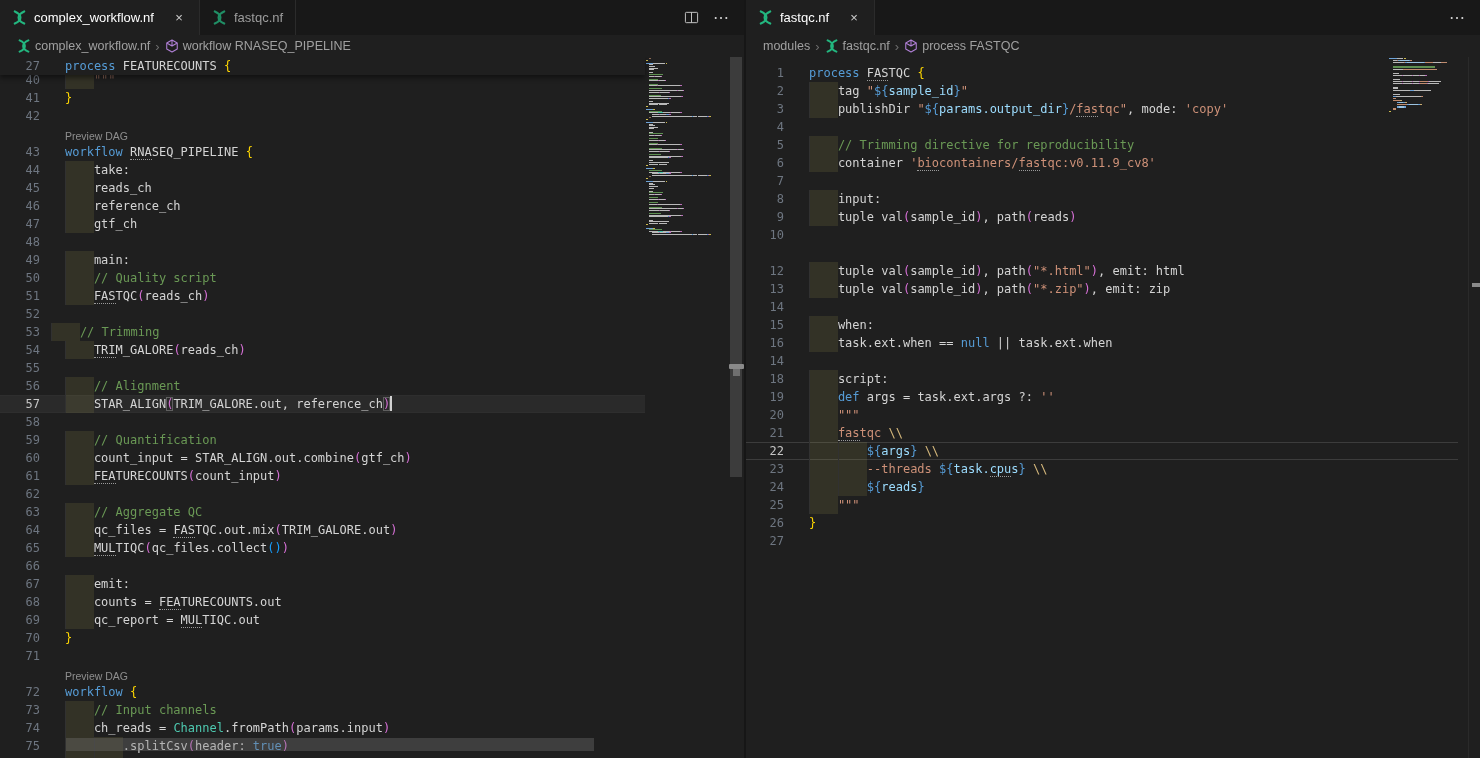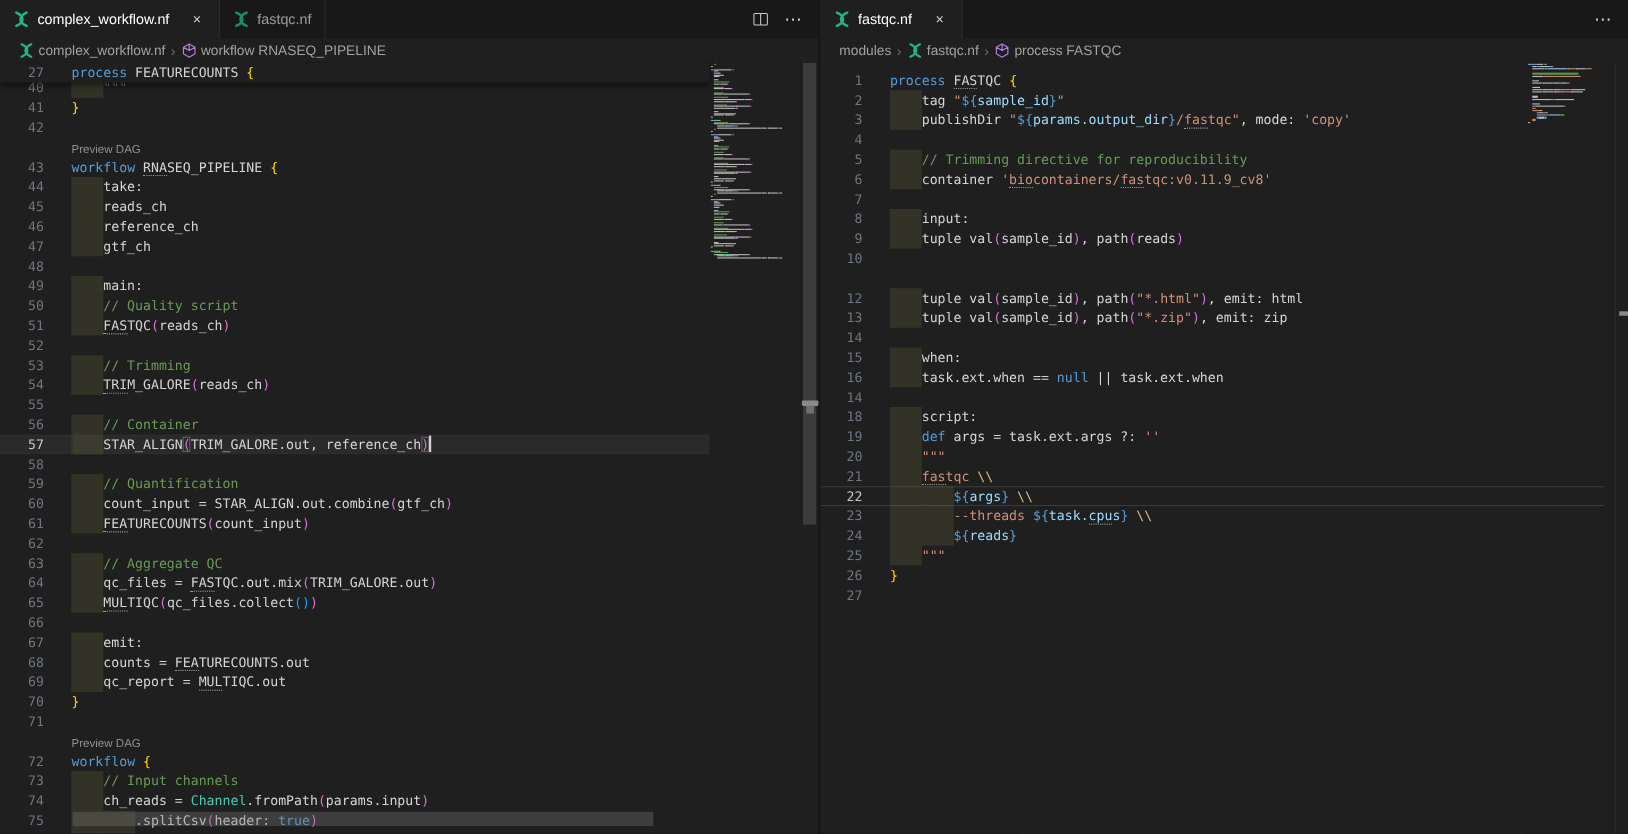--- a/index.html
+++ b/index.html
@@ -119,24 +119,24 @@
           <div class="row" style="top:86px;left:0;width:645px"><span class="ln" style="width:40px">43</span><span class="code" style="left:65px"><span style="position:relative;padding-left:0.0px"><span class="k">workflow </span><span class="v"><b class="u3" style="font-weight:inherit">RNA</b>SEQ_PIPELINE</span><span class="v"> </span><span class="b1">{</span></span></span></div>
           <div class="row" style="top:104px;left:0;width:645px"><span class="ln" style="width:40px">44</span><span class="code" style="left:65px"><span class="band" style="left:0;width:28.9px"></span><span class="gd" style="left:0.0px"></span><span style="position:relative;padding-left:28.9px"><span class="v">take:</span></span></span></div>
           <div class="row" style="top:122px;left:0;width:645px"><span class="ln" style="width:40px">45</span><span class="code" style="left:65px"><span class="band" style="left:0;width:28.9px"></span><span class="gd" style="left:0.0px"></span><span style="position:relative;padding-left:28.9px"><span class="v">reads_ch</span></span></span></div>
           <div class="row" style="top:140px;left:0;width:645px"><span class="ln" style="width:40px">46</span><span class="code" style="left:65px"><span class="band" style="left:0;width:28.9px"></span><span class="gd" style="left:0.0px"></span><span style="position:relative;padding-left:28.9px"><span class="v">reference_ch</span></span></span></div>
           <div class="row" style="top:158px;left:0;width:645px"><span class="ln" style="width:40px">47</span><span class="code" style="left:65px"><span class="band" style="left:0;width:28.9px"></span><span class="gd" style="left:0.0px"></span><span style="position:relative;padding-left:28.9px"><span class="v">gtf_ch</span></span></span></div>
           <div class="row" style="top:176px;left:0;width:645px"><span class="ln" style="width:40px">48</span><span class="code" style="left:65px"><span class="gd" style="left:0.0px"></span><span style="position:relative;padding-left:0.0px"></span></span></div>
           <div class="row" style="top:194px;left:0;width:645px"><span class="ln" style="width:40px">49</span><span class="code" style="left:65px"><span class="band" style="left:0;width:28.9px"></span><span class="gd" style="left:0.0px"></span><span style="position:relative;padding-left:28.9px"><span class="v">main:</span></span></span></div>
           <div class="row" style="top:212px;left:0;width:645px"><span class="ln" style="width:40px">50</span><span class="code" style="left:65px"><span class="band" style="left:0;width:28.9px"></span><span class="gd" style="left:0.0px"></span><span style="position:relative;padding-left:28.9px"><span class="c">// Quality script</span></span></span></div>
           <div class="row" style="top:230px;left:0;width:645px"><span class="ln" style="width:40px">51</span><span class="code" style="left:65px"><span class="band" style="left:0;width:28.9px"></span><span class="gd" style="left:0.0px"></span><span style="position:relative;padding-left:28.9px"><span class="v"><b class="u3" style="font-weight:inherit">FAS</b>TQC</span><span class="b2">(</span><span class="v">reads_ch</span><span class="b2">)</span></span></span></div>
           <div class="row" style="top:248px;left:0;width:645px"><span class="ln" style="width:40px">52</span><span class="code" style="left:65px"><span class="gd" style="left:0.0px"></span><span style="position:relative;padding-left:0.0px"></span></span></div>
-          <div class="row" style="top:266px;left:0;width:645px"><span class="ln" style="width:40px">53</span><span class="code" style="left:65px"><span class="band" style="left:0;width:28.9px"></span><span class="gd" style="left:0.0px"></span><span style="position:relative;padding-left:28.9px"><span class="c">// Trimming</span></span></span></div>
+          <div class="row" style="top:266px;left:0;width:645px"><span class="ln" style="width:40px">53</span><span class="code" style="left:51px"><span class="band" style="left:0;width:28.9px"></span><span class="gd" style="left:0.0px"></span><span style="position:relative;padding-left:28.9px"><span class="c">// Trimming</span></span></span></div>
           <div class="row" style="top:284px;left:0;width:645px"><span class="ln" style="width:40px">54</span><span class="code" style="left:65px"><span class="band" style="left:0;width:28.9px"></span><span class="gd" style="left:0.0px"></span><span style="position:relative;padding-left:28.9px"><span class="v"><b class="u3" style="font-weight:inherit">TRI</b>M_GALORE</span><span class="b2">(</span><span class="v">reads_ch</span><span class="b2">)</span></span></span></div>
           <div class="row" style="top:302px;left:0;width:645px"><span class="ln" style="width:40px">55</span><span class="code" style="left:65px"><span class="gd" style="left:0.0px"></span><span style="position:relative;padding-left:0.0px"></span></span></div>
-          <div class="row" style="top:320px;left:0;width:645px"><span class="ln" style="width:40px">56</span><span class="code" style="left:65px"><span class="band" style="left:0;width:28.9px"></span><span class="gd" style="left:0.0px"></span><span style="position:relative;padding-left:28.9px"><span class="c">// Container</span></span></span></div>
+          <div class="row" style="top:320px;left:0;width:645px"><span class="ln" style="width:40px">56</span><span class="code" style="left:65px"><span class="band" style="left:0;width:28.9px"></span><span class="gd" style="left:0.0px"></span><span style="position:relative;padding-left:28.9px"><span class="c">// Alignment</span></span></span></div>
           <div class="row curln cur-fill" style="top:338px;left:0;width:645px"><span class="ln" style="width:40px">57</span><span class="code" style="left:65px"><span class="band" style="left:0;width:28.9px"></span><span class="gd" style="left:0.0px"></span><span style="position:relative;padding-left:28.9px"><span class="v">STAR_ALIGN</span><span class="b2 bm">(</span><span class="v">TRIM_GALORE.out, reference_ch</span><span class="b2 bm">)</span><span class="cr"></span></span></span></div>
           <div class="row" style="top:356px;left:0;width:645px"><span class="ln" style="width:40px">58</span><span class="code" style="left:65px"><span class="gd" style="left:0.0px"></span><span style="position:relative;padding-left:0.0px"></span></span></div>
           <div class="row" style="top:374px;left:0;width:645px"><span class="ln" style="width:40px">59</span><span class="code" style="left:65px"><span class="band" style="left:0;width:28.9px"></span><span class="gd" style="left:0.0px"></span><span style="position:relative;padding-left:28.9px"><span class="c">// Quantification</span></span></span></div>
           <div class="row" style="top:392px;left:0;width:645px"><span class="ln" style="width:40px">60</span><span class="code" style="left:65px"><span class="band" style="left:0;width:28.9px"></span><span class="gd" style="left:0.0px"></span><span style="position:relative;padding-left:28.9px"><span class="v">count_input = STAR_ALIGN.out.combine</span><span class="b2">(</span><span class="v">gtf_ch</span><span class="b2">)</span></span></span></div>
           <div class="row" style="top:410px;left:0;width:645px"><span class="ln" style="width:40px">61</span><span class="code" style="left:65px"><span class="band" style="left:0;width:28.9px"></span><span class="gd" style="left:0.0px"></span><span style="position:relative;padding-left:28.9px"><span class="v"><b class="u3" style="font-weight:inherit">FEA</b>TURECOUNTS</span><span class="b2">(</span><span class="v">count_input</span><span class="b2">)</span></span></span></div>
           <div class="row" style="top:428px;left:0;width:645px"><span class="ln" style="width:40px">62</span><span class="code" style="left:65px"><span class="gd" style="left:0.0px"></span><span style="position:relative;padding-left:0.0px"></span></span></div>
           <div class="row" style="top:446px;left:0;width:645px"><span class="ln" style="width:40px">63</span><span class="code" style="left:65px"><span class="band" style="left:0;width:28.9px"></span><span class="gd" style="left:0.0px"></span><span style="position:relative;padding-left:28.9px"><span class="c">// Aggregate QC</span></span></span></div>
           <div class="row" style="top:464px;left:0;width:645px"><span class="ln" style="width:40px">64</span><span class="code" style="left:65px"><span class="band" style="left:0;width:28.9px"></span><span class="gd" style="left:0.0px"></span><span style="position:relative;padding-left:28.9px"><span class="v">qc_files = </span><span class="v"><b class="u3" style="font-weight:inherit">FAS</b>TQC</span><span class="v">.out.mix</span><span class="b2">(</span><span class="v">TRIM_GALORE.out</span><span class="b2">)</span></span></span></div>
           <div class="row" style="top:482px;left:0;width:645px"><span class="ln" style="width:40px">65</span><span class="code" style="left:65px"><span class="band" style="left:0;width:28.9px"></span><span class="gd" style="left:0.0px"></span><span style="position:relative;padding-left:28.9px"><span class="v"><b class="u3" style="font-weight:inherit">MUL</b>TIQC</span><span class="b2">(</span><span class="v">qc_files.collect</span><span class="b3">(</span><span class="b3">)</span><span class="b2">)</span></span></span></div>
           <div class="row" style="top:500px;left:0;width:645px"><span class="ln" style="width:40px">66</span><span class="code" style="left:65px"><span class="gd" style="left:0.0px"></span><span style="position:relative;padding-left:0.0px"></span></span></div>

